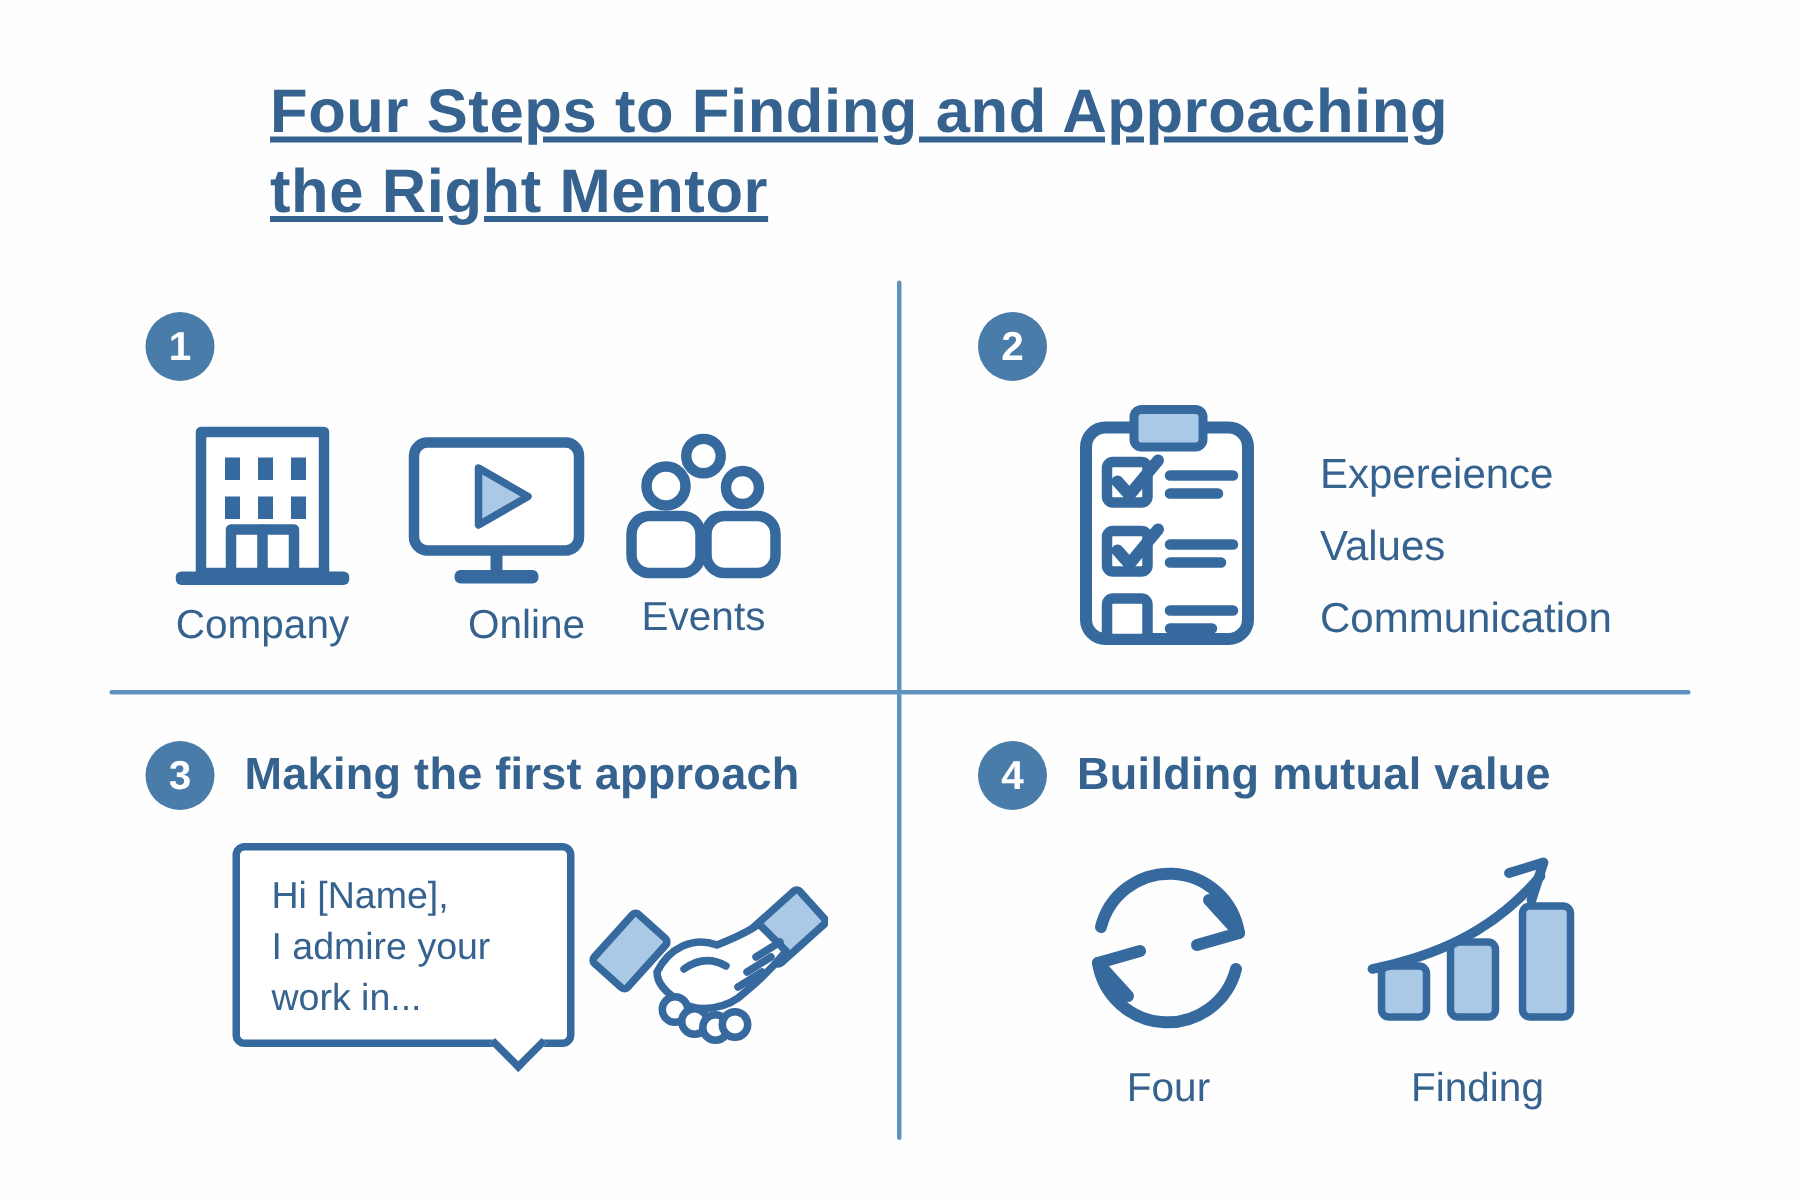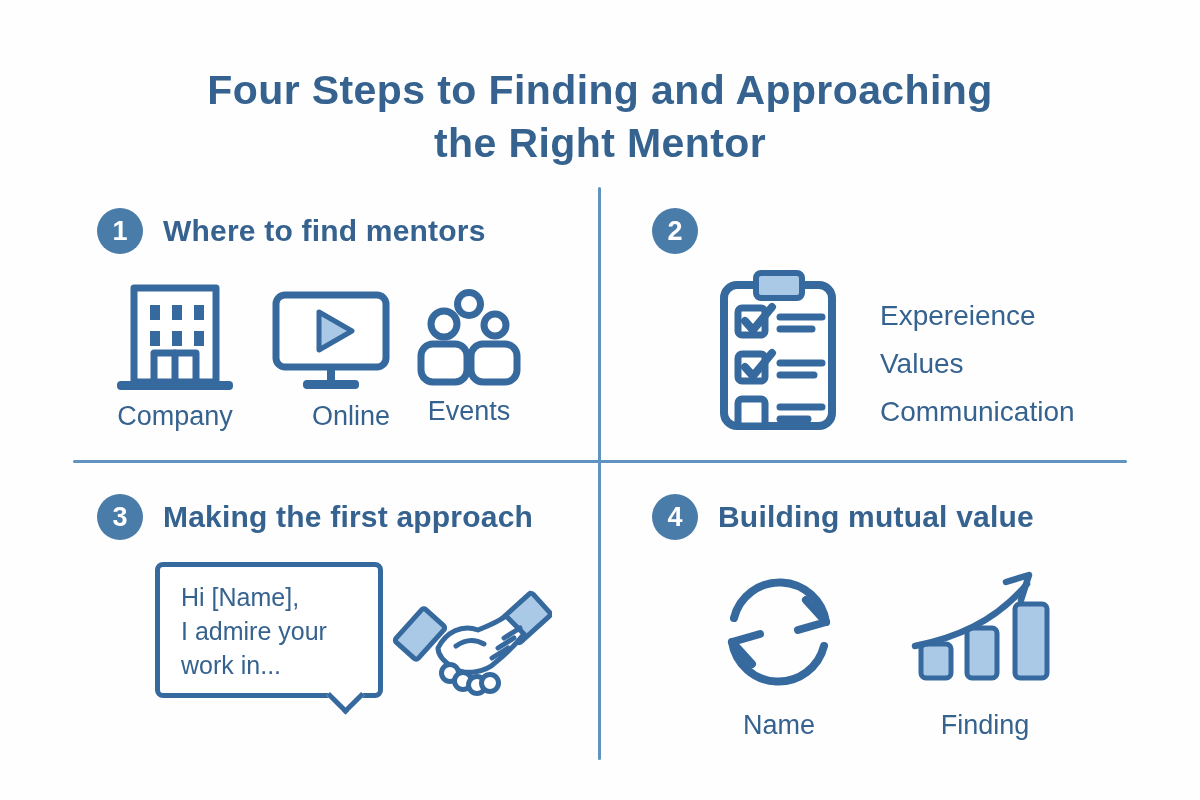--- a/index.html
+++ b/index.html
@@ -8,23 +8,23 @@
     --badge-fill:#497ca8;
     --light-fill:#a9c9e6;
     --divider:#6093bf;
     --page-bg:#fefefe;
   }
   *{box-sizing:border-box;margin:0;padding:0;}
   html,body{width:1200px;height:800px;}
   body{font-family:"Liberation Sans","DejaVu Sans",sans-serif;background:var(--page-bg);}
   .canvas{position:relative;width:1200px;height:800px;overflow:hidden;background:var(--page-bg);}
 
-  .title{position:absolute;top:64px;left:0;right:0;margin:0 auto;width:840px;
-    text-align:center;font-size:41px;font-weight:bold;color:var(--primary-text);
-    line-height:1.3;letter-spacing:.4px;}
+  .title{position:absolute;top:48px;left:0;right:0;margin:0 auto;width:840px;
+    font-size:41px;font-weight:bold;color:var(--primary-text);
+    line-height:1.3;letter-spacing:.4px;text-decoration:underline;}
 
   .divider-h{position:absolute;left:73px;top:460px;width:1054px;height:3px;
     background:var(--divider);border-radius:2px;}
   .divider-v{position:absolute;left:598px;top:187px;width:3px;height:573px;
     background:var(--divider);border-radius:2px;}
 
   .badge{position:absolute;width:46px;height:46px;border-radius:50%;
     background:var(--badge-fill);color:#fff;font-size:27px;font-weight:bold;
     display:flex;align-items:center;justify-content:center;}
   #badge1{left:97px;top:208px;}
@@ -71,21 +71,20 @@
 <body>
 
 <div class="canvas">
 
   <h1 class="title">Four Steps to Finding and Approaching the Right Mentor</h1>
 
   <div class="divider-h"></div>
   <div class="divider-v"></div>
 
   <div class="badge" id="badge1">1</div>
-  <div class="heading" id="heading1">Where to find mentors</div>
 
   <div class="icon-col" id="col-company">
     <svg width="116" height="107" viewBox="0 0 116 107">
       <rect class="st fw" x="17" y="4" width="82" height="94" stroke-width="7"></rect>
       <rect class="fd" x="33" y="21" width="10" height="15"></rect>
       <rect class="fd" x="55" y="21" width="10" height="15"></rect>
       <rect class="fd" x="77" y="21" width="10" height="15"></rect>
       <rect class="fd" x="33" y="47" width="10" height="15"></rect>
       <rect class="fd" x="55" y="47" width="10" height="15"></rect>
       <rect class="fd" x="77" y="47" width="10" height="15"></rect>
@@ -171,21 +170,21 @@
   <div class="badge" id="badge4">4</div>
   <div class="heading" id="heading4">Building mutual value</div>
 
   <div class="icon-col" id="col-goal">
     <svg width="130" height="128" viewBox="0 0 130 128">
       <path class="st" d="M20,50 A47,47 0 0 1 112,54" stroke-width="8"></path>
       <path class="st" d="M92,32 L112,54 L84,62" stroke-width="8"></path>
       <path class="st" d="M110,78 A47,47 0 0 1 18,74" stroke-width="8"></path>
       <path class="st" d="M38,96 L18,74 L46,66" stroke-width="8"></path>
     </svg>
-    <div class="icon-label">Name</div>
+    <div class="icon-label">Four</div>
   </div>
 
   <div class="icon-col" id="col-chart">
     <svg width="152" height="128" viewBox="0 0 152 128">
       <rect class="st fl" x="12" y="76" width="30" height="34" rx="5" stroke-width="5"></rect>
       <rect class="st fl" x="58" y="60" width="30" height="50" rx="5" stroke-width="5"></rect>
       <rect class="st fl" x="106" y="36" width="32" height="74" rx="5" stroke-width="5"></rect>
       <path class="st" d="M6,78 C45,70 85,55 118,16" stroke-width="6.5"></path>
       <path class="st" d="M97,14 L120,7 L112,32" stroke-width="6.5"></path>
     </svg>

